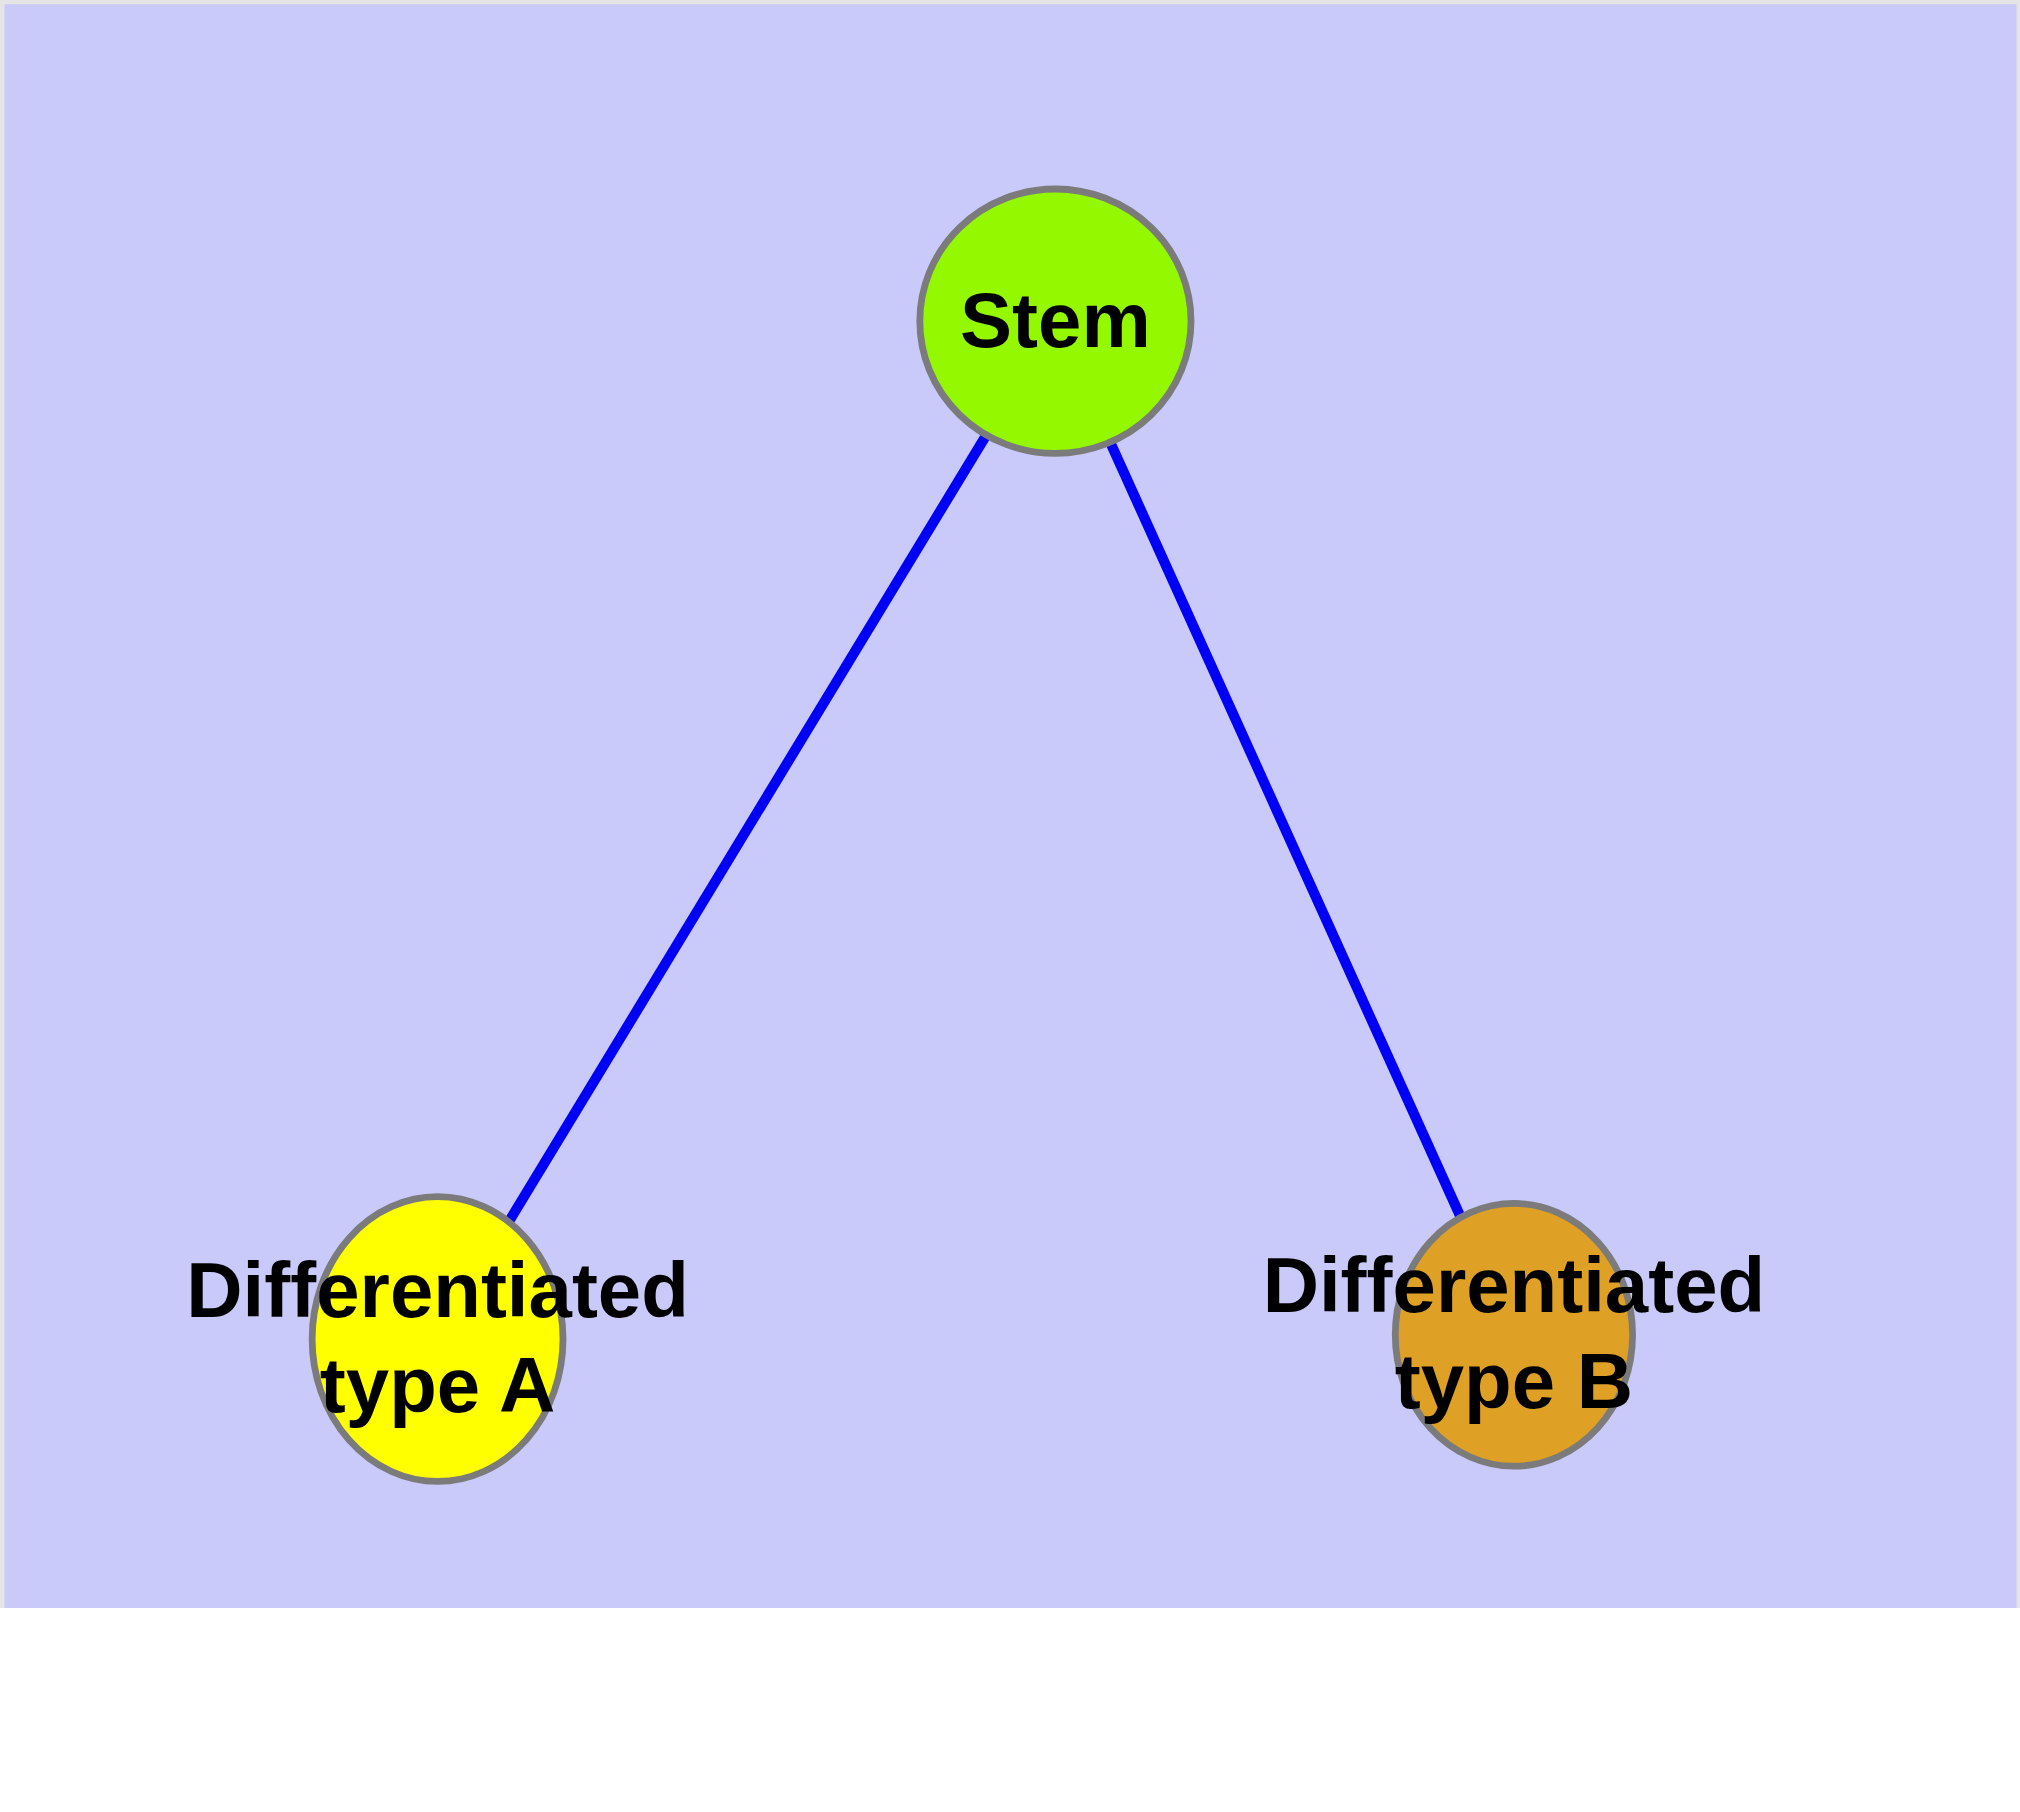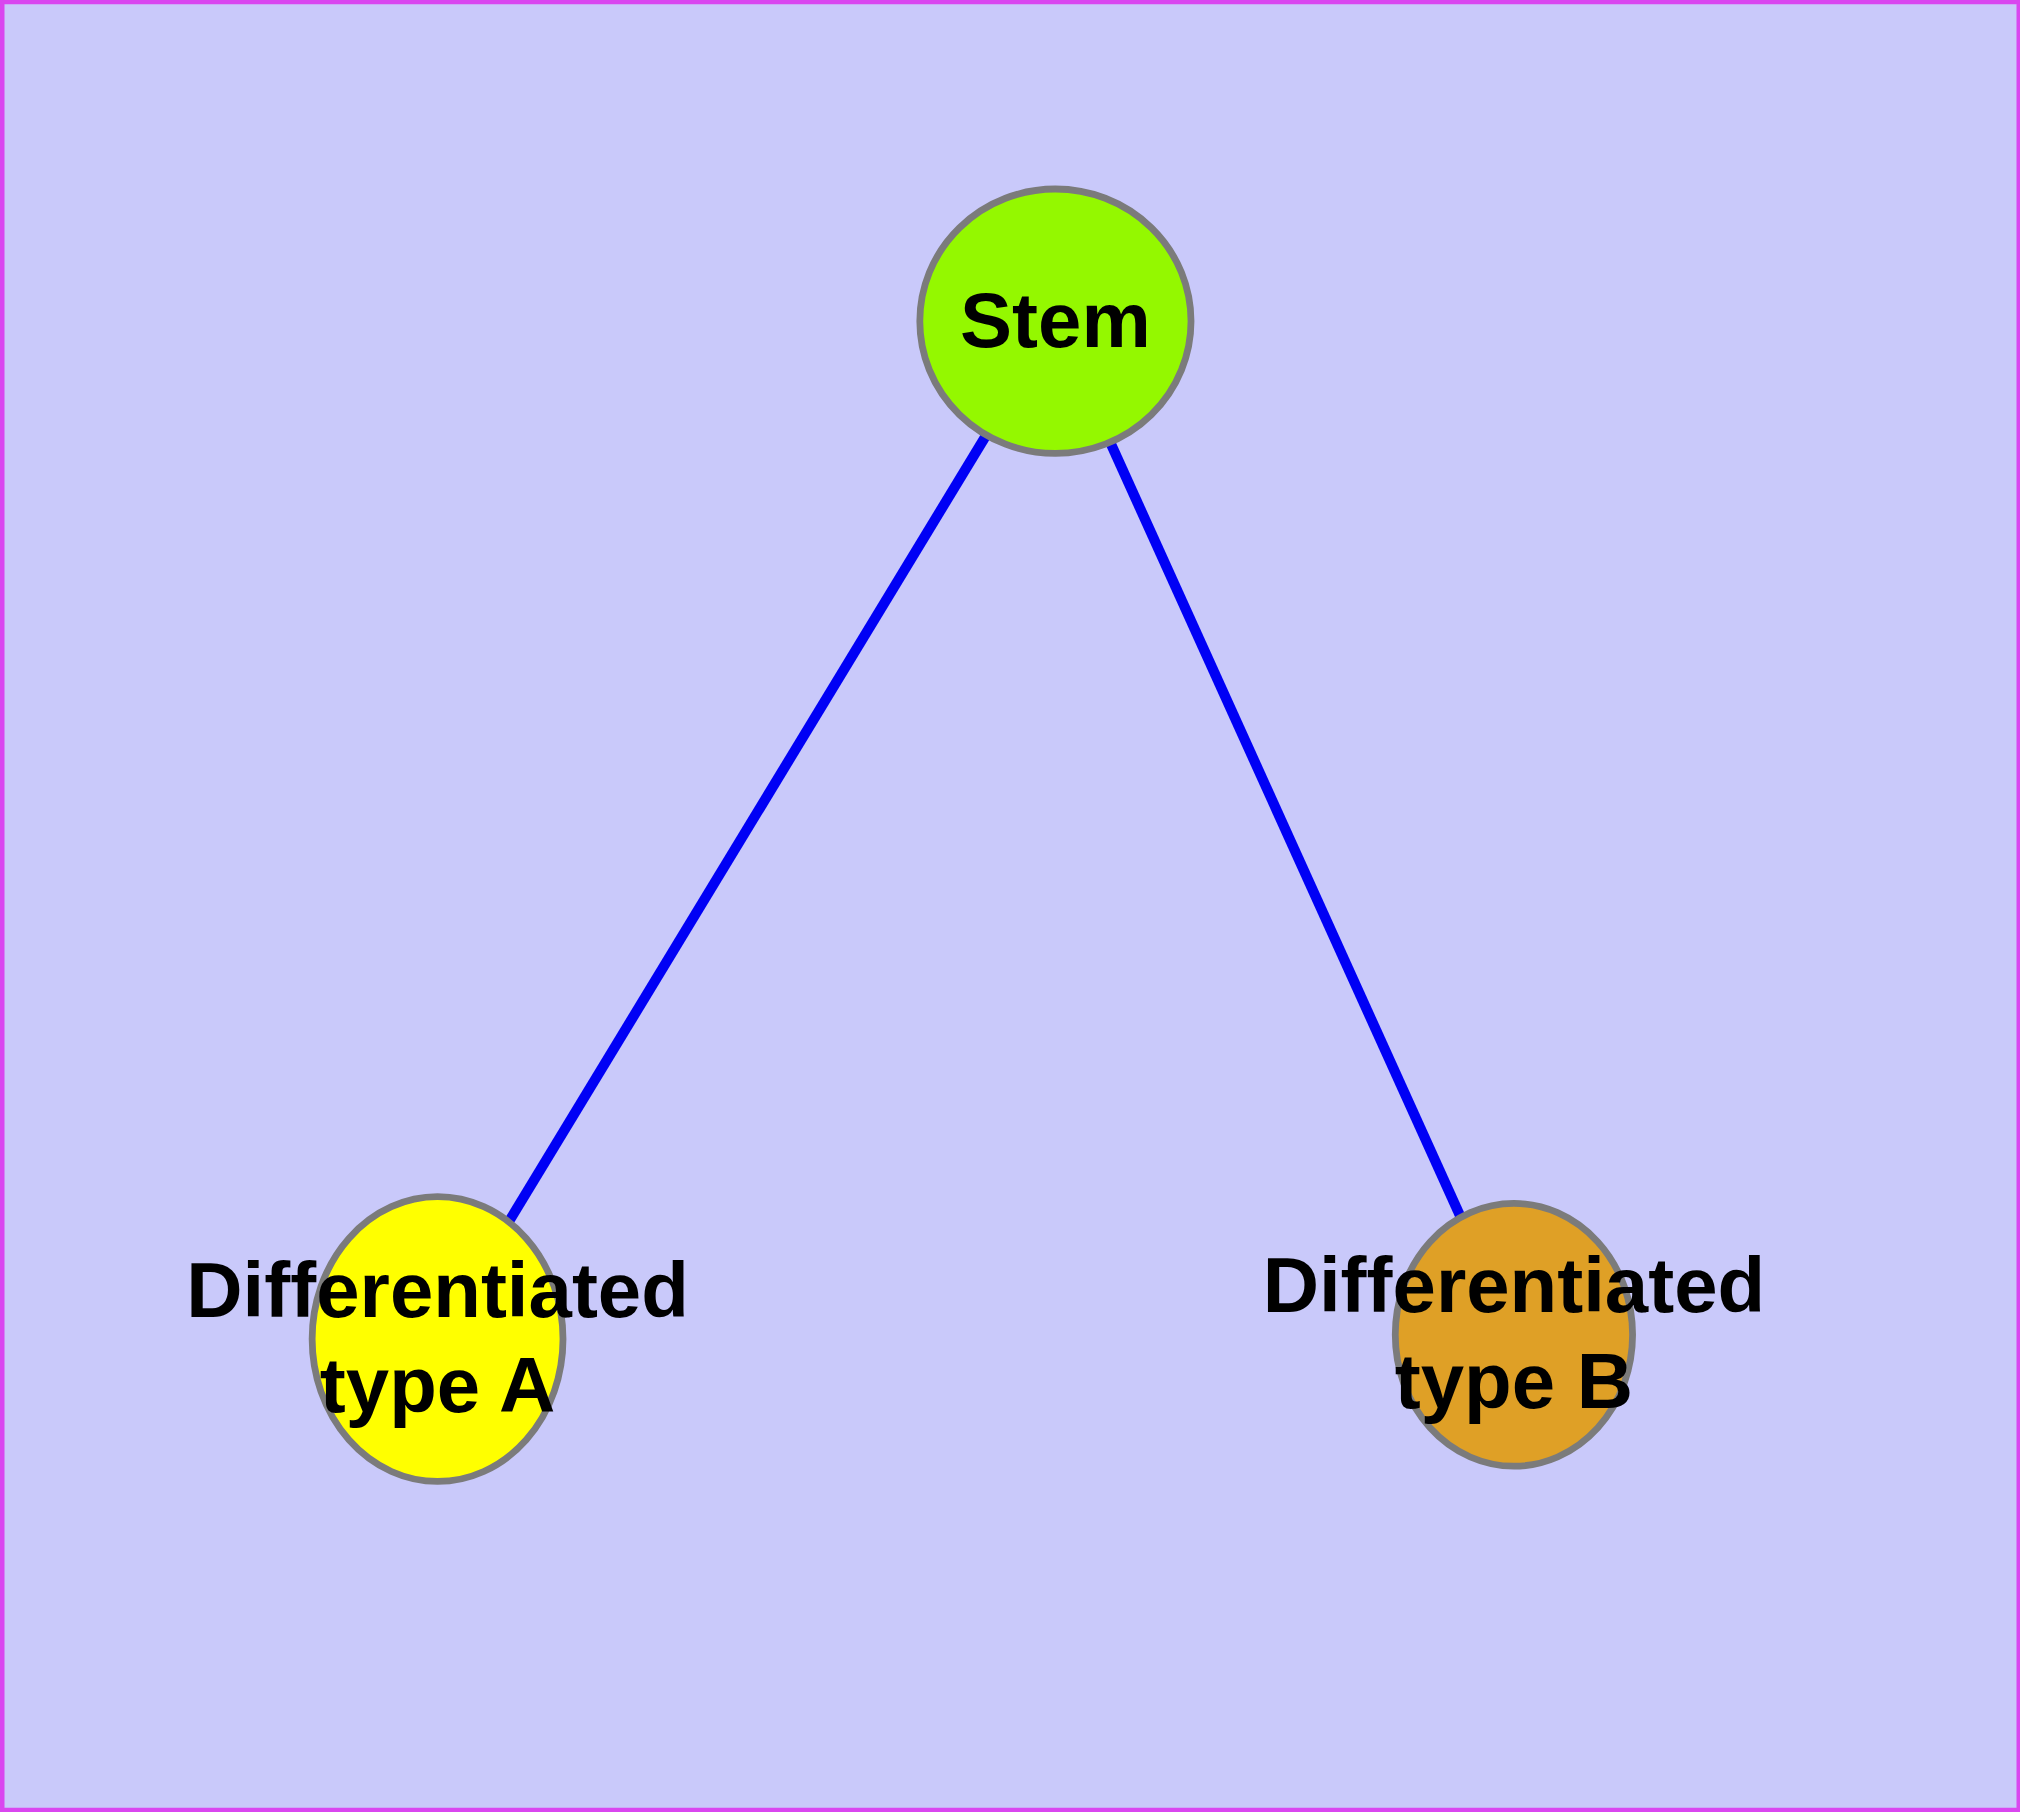--- a/index.html
+++ b/index.html
@@ -4,22 +4,22 @@
 <style>
   html, body {
     margin: 0;
     padding: 0;
     background: #ffffff;
     font-family: "Liberation Sans", sans-serif;
   }
   #figure-wrap {
     position: relative;
     width: 2021px;
-    height: 1812px;
-    background: #d946ef;
+    height: 1608px;
+    background: #e5e5e5;
   }
   #diagram-svg {
     display: block;
     width: 2021px;
     height: 1812px;
   }
   .node-label {
     font-family: "Liberation Sans", "DejaVu Sans", sans-serif;
     font-weight: bold;
     text-anchor: middle;

